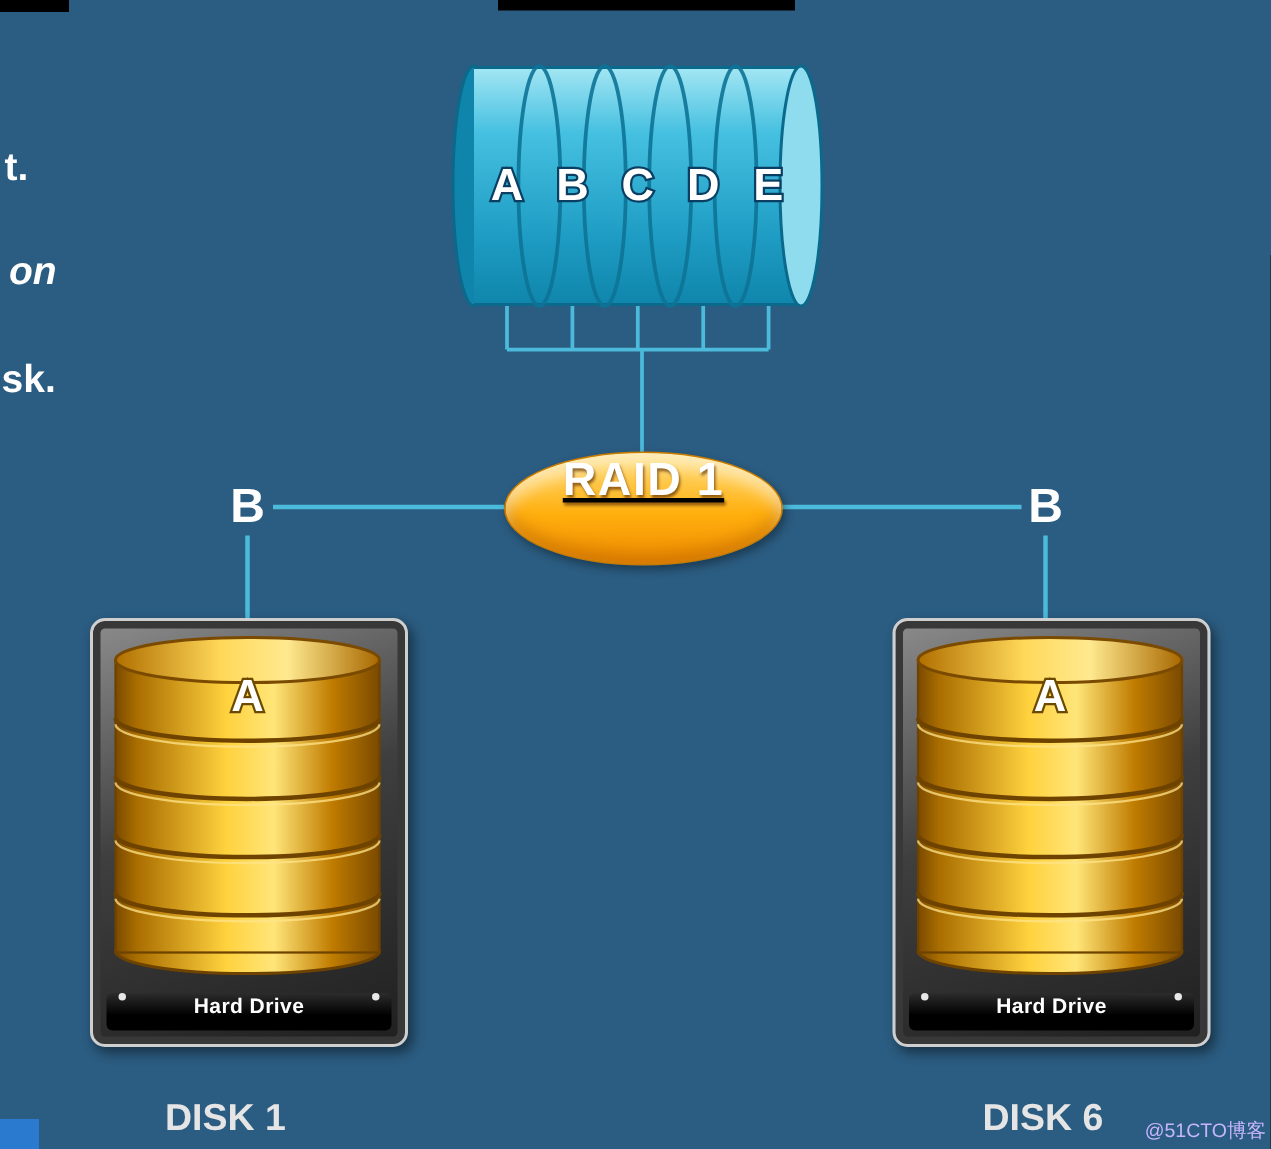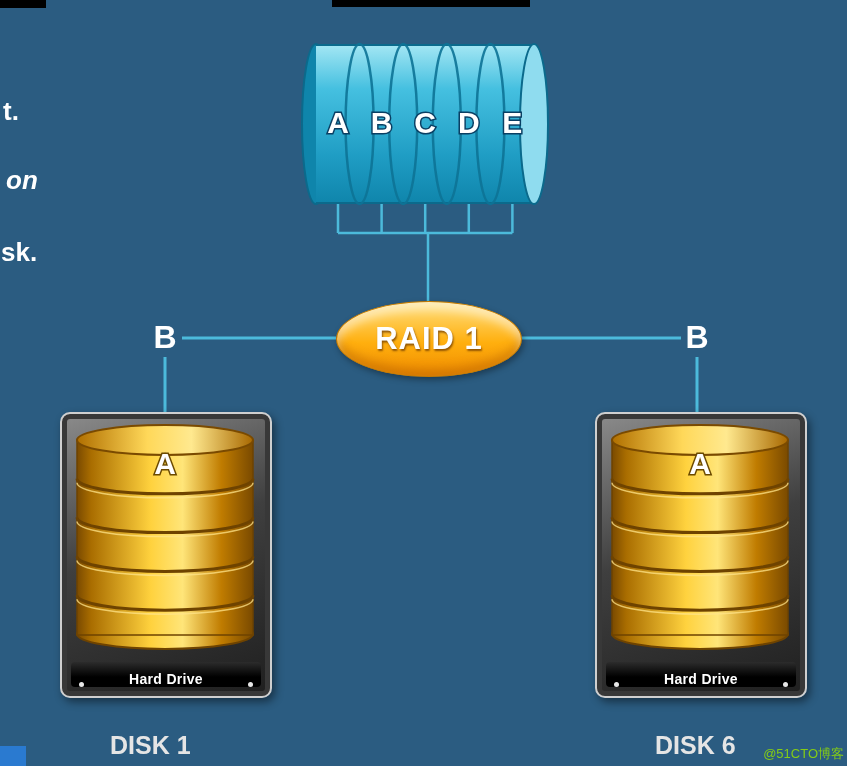--- a/index.html
+++ b/index.html
@@ -34,21 +34,21 @@
 
   
   .raid {
     position:absolute; left:336px; top:301px; width:184px; height:74px;
     border-radius:50%;
     background:linear-gradient(#ffdf7e, #ffaf0e 55%, #f08c00);
     border:1px solid #c67a00;
     box-shadow: inset 0 8px 10px rgba(255,255,255,.5),
                 inset 0 -7px 10px rgba(160,80,0,.35),
                 2px 3px 6px rgba(0,0,0,.35);
-    display:flex; align-items:center; justify-content:center;
+    display:flex; justify-content:center;text-decoration:underline;
   }
   .raid-label {
     color:#ffffff; font-weight:bold; font-size:31px; letter-spacing:1px;
     text-shadow:1px 2px 2px rgba(100,50,0,.7);
   }
 
   
   .b-label {
     position:absolute; width:38px; text-align:center;
     color:#ffffff; font-weight:bold; font-size:32px; line-height:1;
@@ -71,32 +71,32 @@
     font-family:"Liberation Sans", sans-serif;
     font-size:30px; font-weight:bold; fill:#ffffff;
     stroke:#6b4a00; stroke-width:3px; paint-order:stroke;
     text-anchor:middle;
   }
 
   .nameplate {
     position:absolute; left:9px; right:9px; bottom:9px; height:25px;
     background:linear-gradient(#2c2c2c, #000 60%);
     border-radius:4px; box-sizing:border-box; padding:0 8px;
-    display:flex; align-items:flex-end; justify-content:space-between;margin-top:48px;
+    display:flex; align-items:flex-start; justify-content:space-between;margin-top:48px;
   }
   .np-dot { width:5px; height:5px; border-radius:50%; background:#e8e8e8; }
   .np-label { color:#ffffff; font-weight:bold; font-size:14px; letter-spacing:.3px; }
 
   
   .caption { position:absolute; color:#e5e5e5; font-weight:bold; font-size:25px; }
   .cap1 { left:110px; top:731px; }
   .cap2 { left:655px; top:731px; }
 
   
-  .watermark { position:absolute; right:3px; bottom:3px; color:#84cc16; font-size:13px; }
+  .watermark { position:absolute; right:3px; bottom:3px; color:#c4b5fd; font-size:13px; }
 </style>
 </head>
 <body>
 
 <div class="stage">
 
   <div class="corner-black"></div>
   <div class="top-strip"></div>
   <div class="corner-blue"></div>
 

